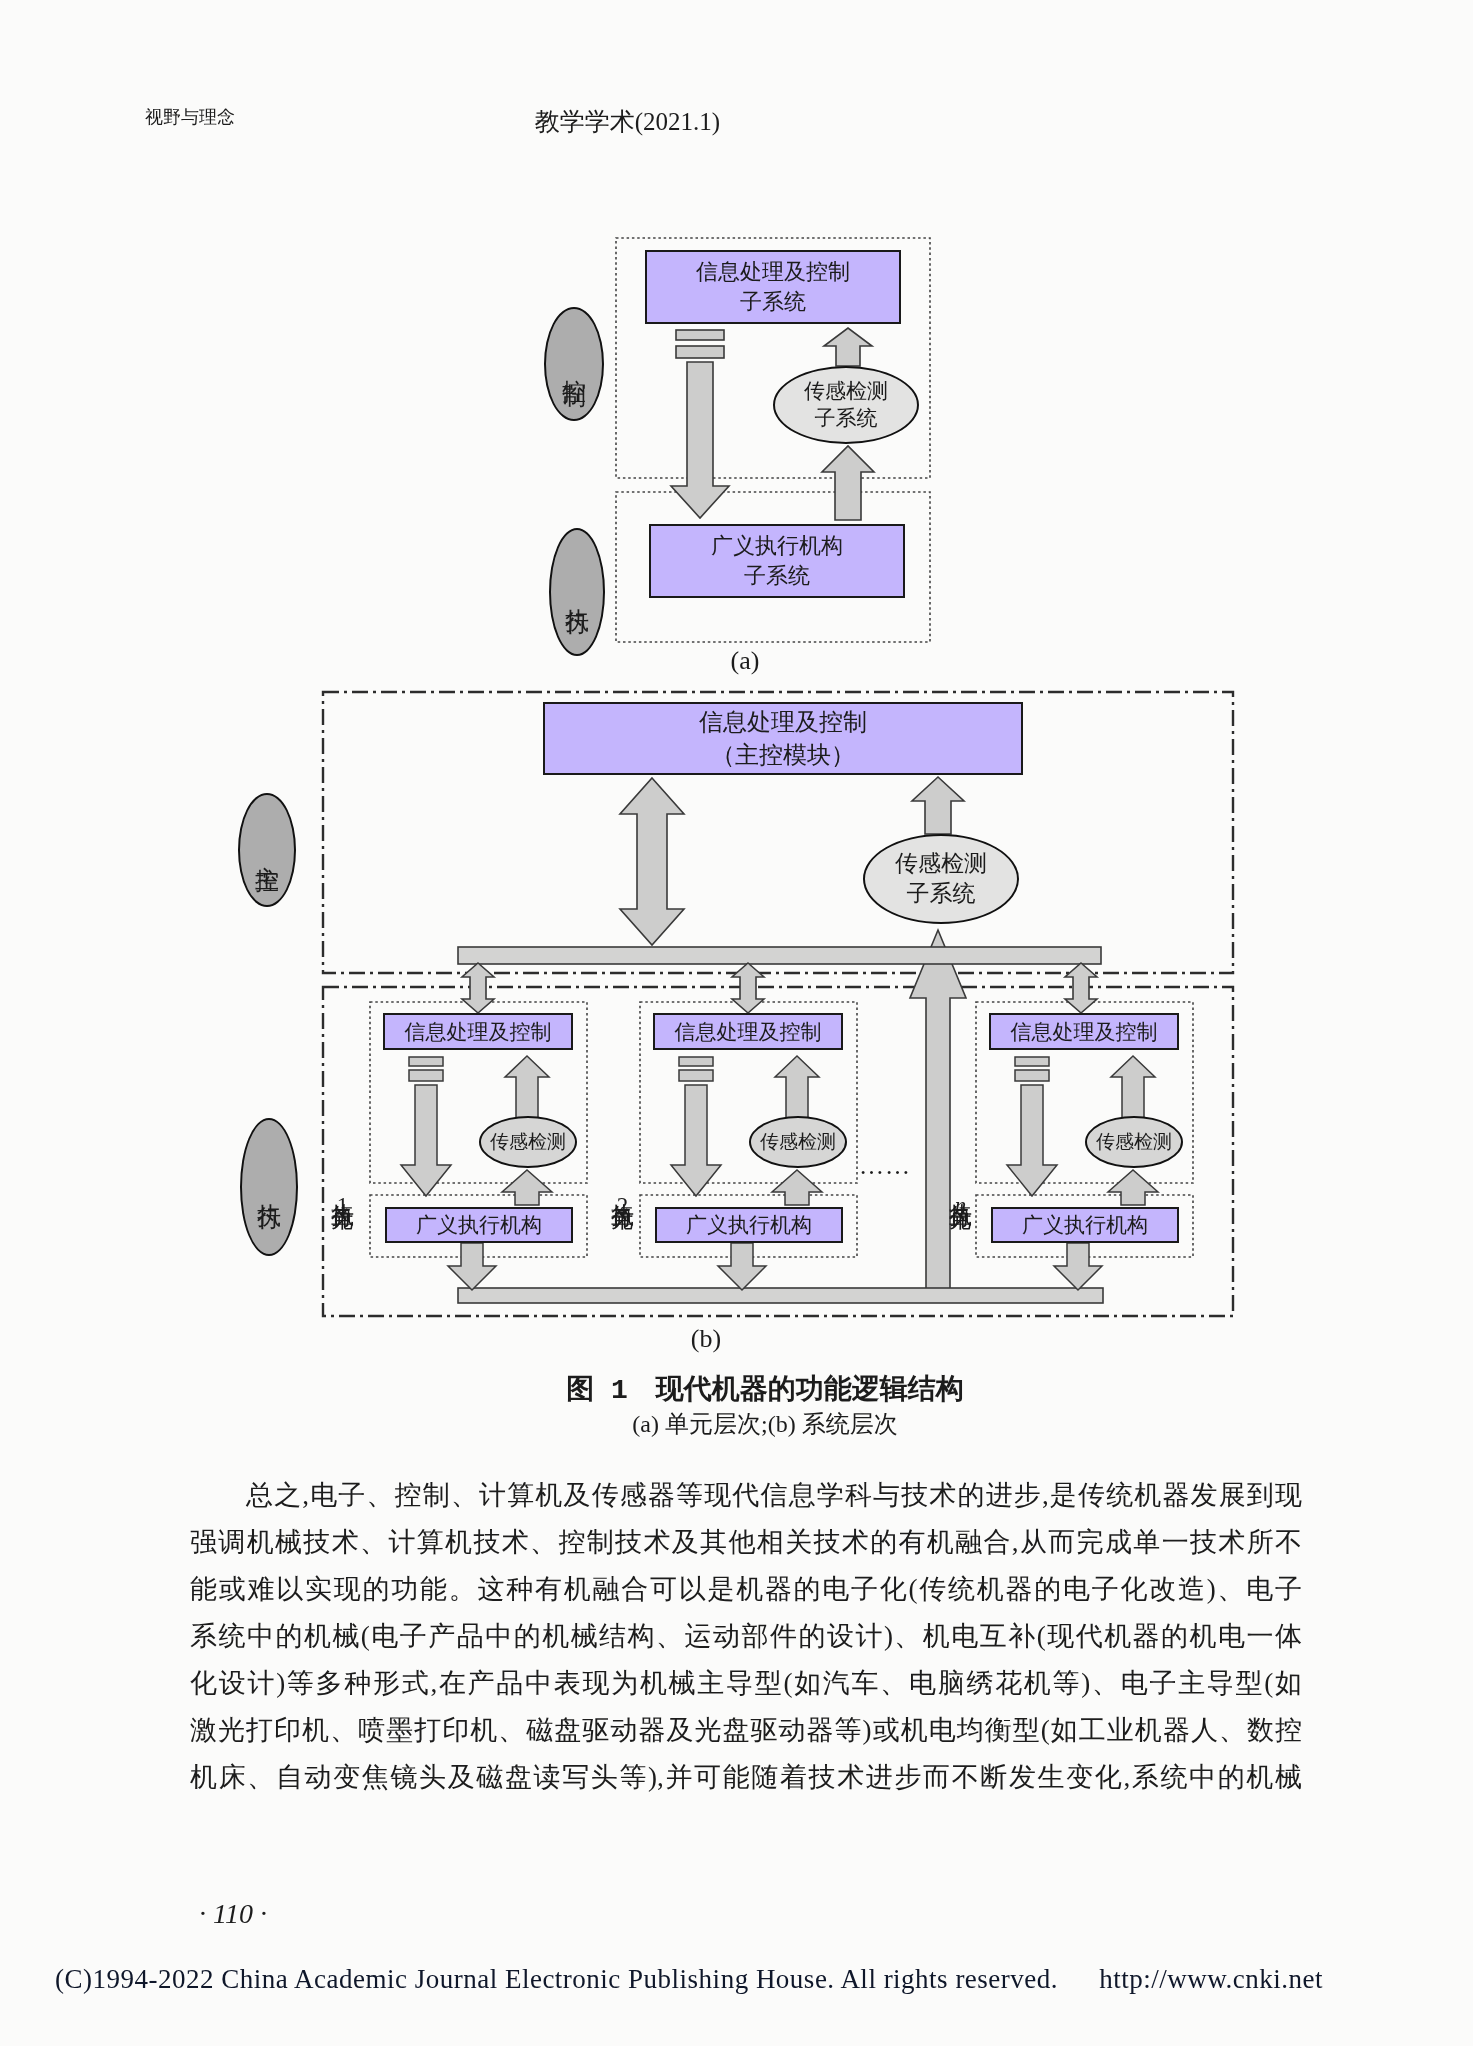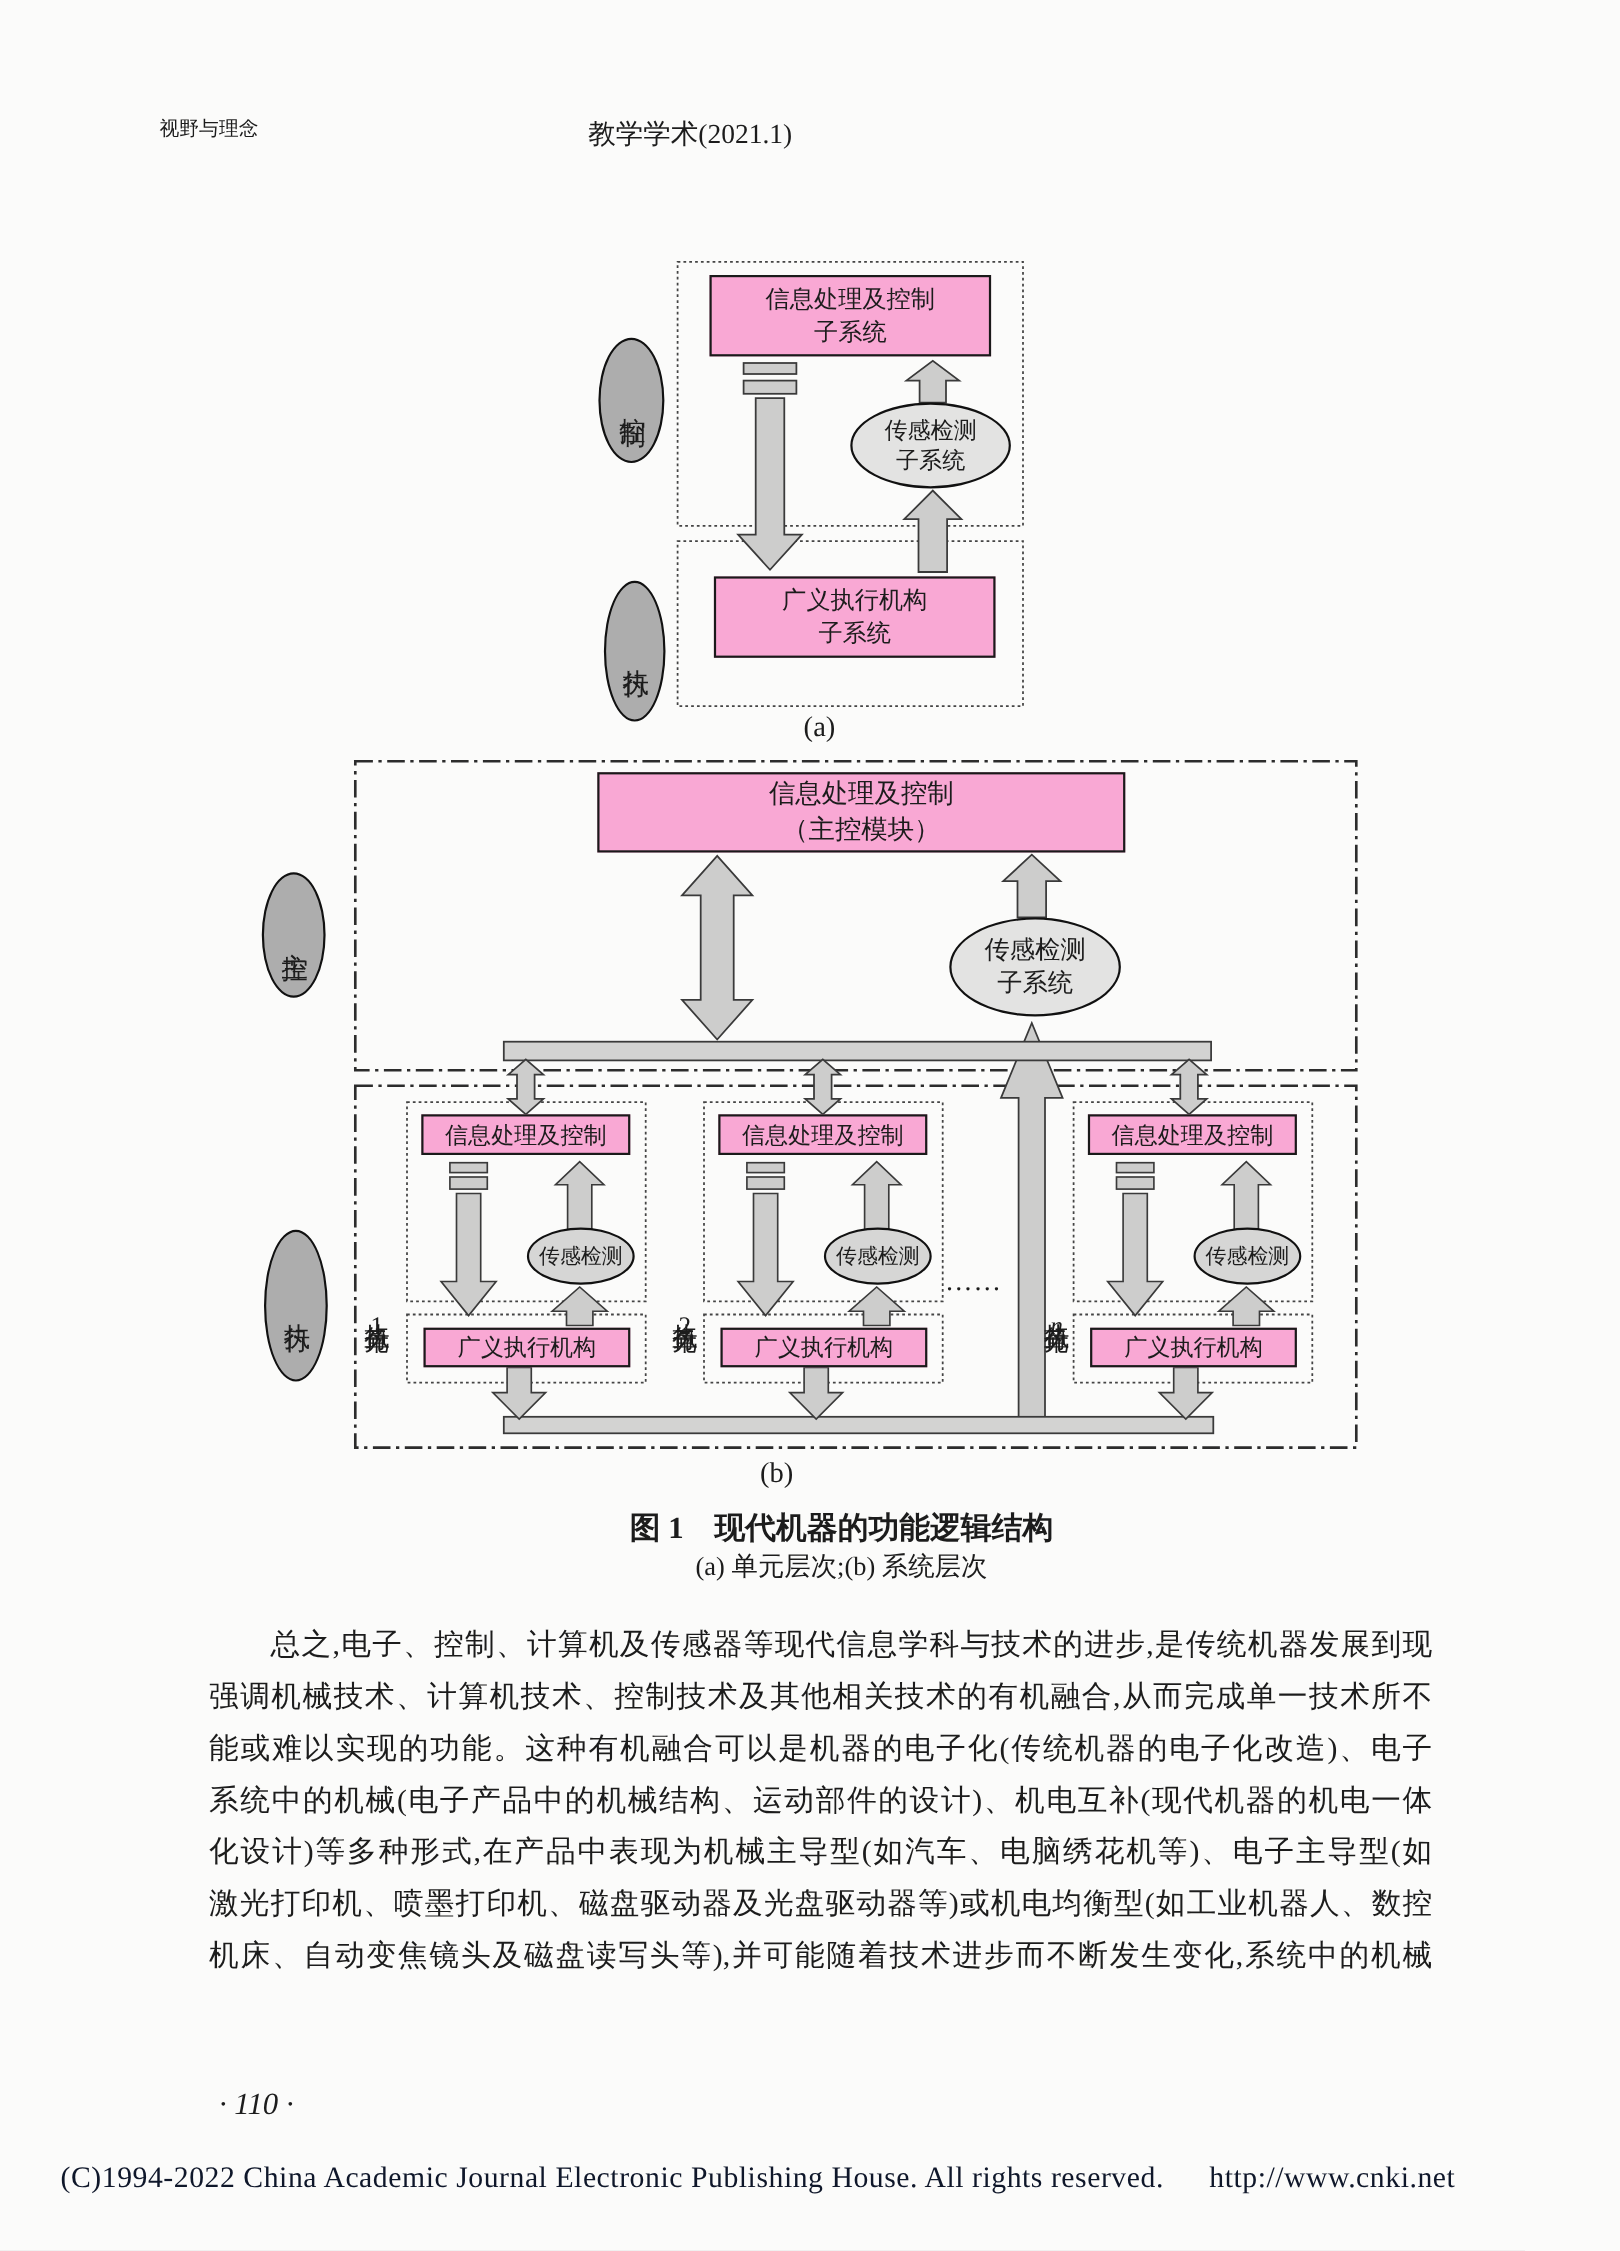--- a/index.html
+++ b/index.html
@@ -1,29 +1,29 @@
 <!DOCTYPE html>
 <html><head>
 <meta charset="utf-8">
 <style>
   html,body{margin:0;padding:0;background:#e8e8e8;}
   .page{position:relative;width:1473px;height:2046px;background:#fbfbfa;margin:0 auto;
         font-family:"Liberation Serif","DejaVu Serif",serif;color:#1c1c1c;overflow:hidden;}
   .abs{position:absolute;}
   .ctr{display:flex;align-items:center;justify-content:center;text-align:center;}
   .col{display:flex;flex-direction:column;align-items:center;justify-content:center;text-align:center;}
-  .fbox{background:#f9a8d4;border:2px solid #1a1a1a;box-sizing:border-box;}
+  .fbox{background:#c4b5fd;border:2px solid #1a1a1a;box-sizing:border-box;}
   .fellipse{border-radius:50%;box-sizing:border-box;}
   .side-ellipse{background:#adadad;border:2px solid #111;}
   .sens-ellipse{background:#e3e3e2;border:2px solid #111;}
   .vtext{writing-mode:vertical-rl;text-orientation:upright;letter-spacing:3px;}
   .unit-label{writing-mode:vertical-rl;text-orientation:upright;font-size:23px;letter-spacing:2px;line-height:1.05;}
   .fig-line{font-size:22px;line-height:1.35;}
   .body-line{text-align:justify;text-align-last:justify;font-size:27px;line-height:47px;white-space:nowrap;}
-  .caption-title{font-weight:bold;font-size:28px;font-family:Liberation Serif, serif;}
+  .caption-title{font-weight:bold;font-size:28px;font-family:Liberation Mono, monospace;}
   .caption-sub{font-size:24px;}
   .footer-text{color:#0f172a;font-size:27px;letter-spacing:0.5px;}
 </style>
 </head>
 <body>
 
 <div class="page">
 
   <div class="abs" style="left:145px;top:105px;font-size:18px;">视野与理念</div>
   <div class="abs ctr" style="left:0;top:105px;width:1255px;font-size:25px;pointer-events:none;">

